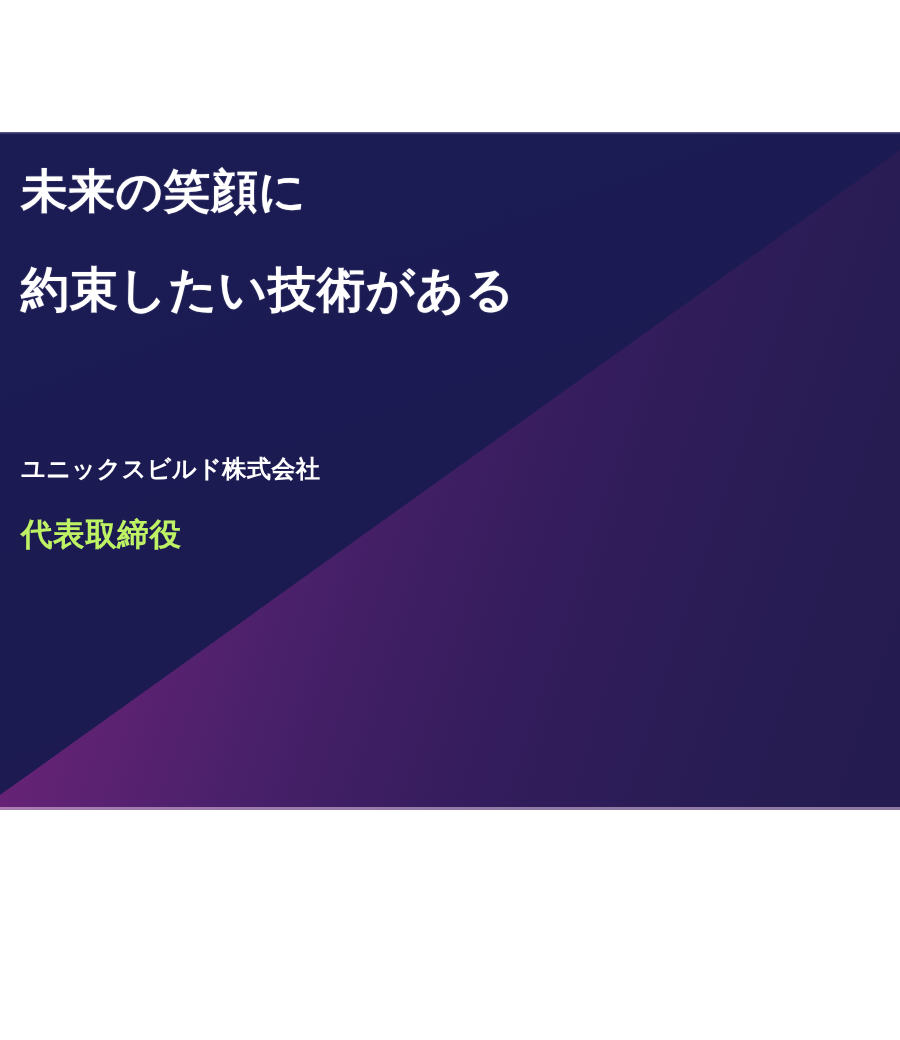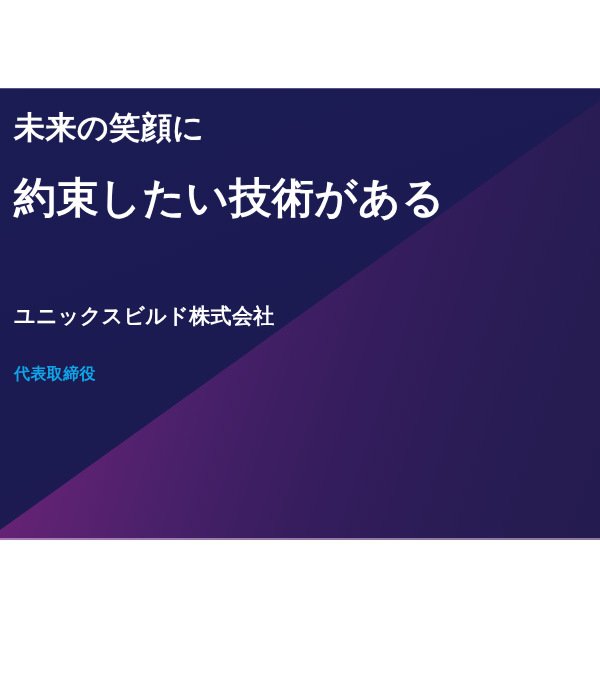--- a/index.html
+++ b/index.html
@@ -91,45 +91,45 @@
   .headline-line {
     display: block;
     color: #ffffff;
     font-weight: 700;
     font-size: 31px;
     letter-spacing: 0.5px;
     white-space: nowrap;
     text-shadow: 0 0 1px rgba(255,255,255,0.35);
   }
   .headline-line.l1 { margin-bottom: 34px; font-size: 31px; }
-  .headline-line.l2 { font-size: 42px; }
+  .headline-line.l2 { font-size: 32px; }
 
   .credits {
     position: absolute;
     left: 14px;
     top: 218px;
     line-height: 1;
   }
   .credit-company {
     display: block;
+    font-size: 16px;
+    font-weight: 700;
+    letter-spacing: 0.4px;
+    white-space: nowrap;
+    margin-bottom: 24px;
+    color: #ffffff;
+  }
+  .credit-role {
+    display: block;
     font-size: 21px;
     font-weight: 700;
     letter-spacing: 0.4px;
     white-space: nowrap;
-    margin-bottom: 39px;
-    color: #ffffff;
-  }
-  .credit-role {
-    display: block;
-    font-size: 16px;
-    font-weight: 700;
-    letter-spacing: 0.4px;
-    white-space: nowrap;
     margin-bottom: 10px;
-    color: #0ea5e9;
+    color: #bef264;
   }
   .credit-name {
     display: block;
     font-size: 33px;
     font-weight: 700;
     letter-spacing: 1px;
     white-space: nowrap;
     color: #ffffff;
   }
 

